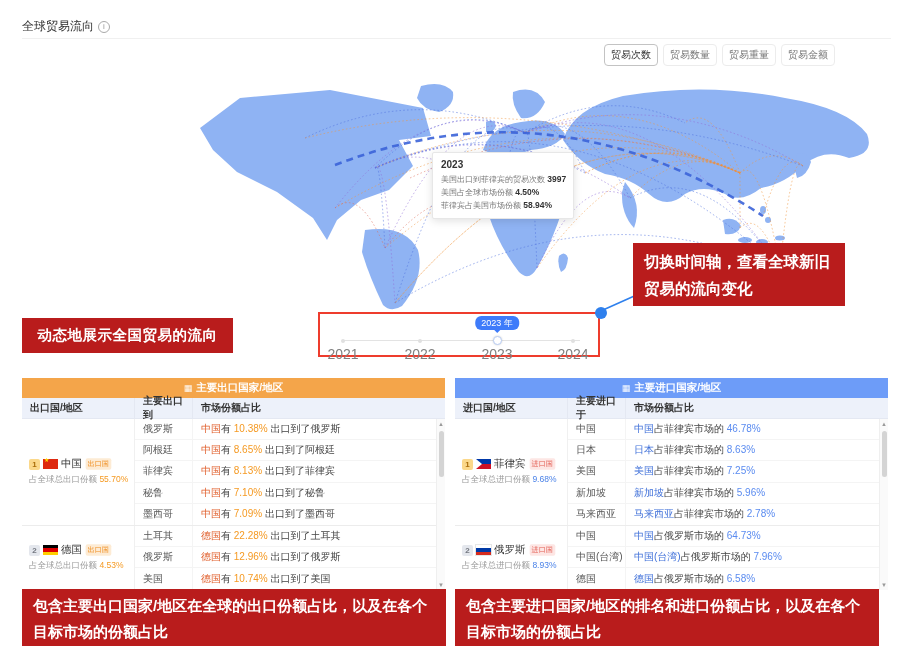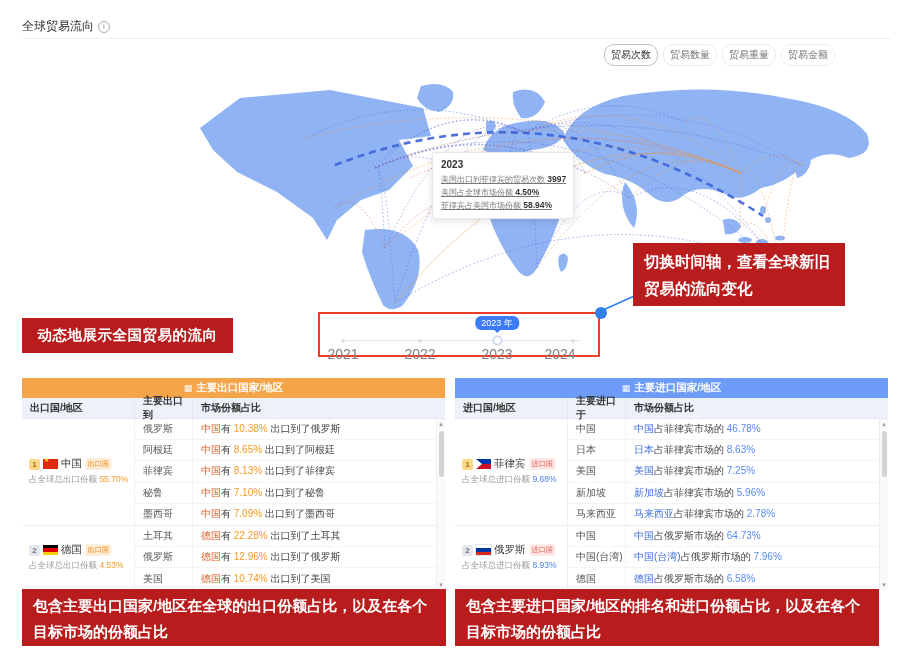--- a/index.html
+++ b/index.html
@@ -5,31 +5,31 @@
   * { margin:0; padding:0; box-sizing:border-box; }
   html,body { background:#fff; }
   body { font-family:"Liberation Sans","DejaVu Sans",sans-serif; color:#333; }
   #app { position:relative; width:913px; height:658px; background:#fff; overflow:hidden; }
 
   
   .page-title { position:absolute; left:22px; top:18px; font-size:12px; color:#333; display:flex; align-items:center; gap:4px; }
   .info-ic { display:inline-block; width:12px; height:12px; border:1px solid #aaa; border-radius:50%; color:#999; font-size:8px; line-height:10px; text-align:center; font-style:normal; }
   .top-divider { position:absolute; left:22px; right:22px; top:38px; height:1px; background:#f0f0f0; }
   .toolbar { position:absolute; top:44px; right:78px; display:flex; gap:5px; }
-  .tb-btn { font-size:10px; color:#777; background:#fff; border:1px solid #ececec; padding:3px 6px; border-radius:10px; cursor:pointer; white-space:nowrap; }
+  .tb-btn { font-size:10px; color:#777; background:#fff; border:1px solid #ececec; padding:3px 6px; border-radius:4px; cursor:pointer; white-space:nowrap; }
   .tb-btn.selected { color:#333; border-color:#c3c3c3; }
 
   
   .map-wrap { position:absolute; left:185px; top:78px; width:700px; height:235px; }
   .map-wrap svg { display:block; }
 
   
   .map-tip { position:absolute; left:432px; top:152px; width:142px; background:#fff; border:1px solid #e7e7e7; border-radius:2px; box-shadow:0 2px 8px rgba(0,0,0,.12); padding:6px 8px; z-index:4; }
   .map-tip .tip-year { font-size:10px; font-weight:bold; color:#333; margin-bottom:3px; }
-  .map-tip .tip-line { font-size:8px; color:#777; line-height:12px; white-space:nowrap;text-decoration:underline; }
+  .map-tip .tip-line { font-size:8px; color:#777; line-height:12px; white-space:nowrap; }
   .map-tip .tip-line b { color:#333; font-size:8.5px; }
 
   
   .timeline { position:absolute; left:318px; top:312px; width:282px; height:45px; border:2px solid #ee3c2d; z-index:3; }
   .tl-track { position:absolute; left:22px; right:18px; top:26px; height:1px; background:#e3e3e3; }
   .tl-tick { position:absolute; top:24.5px; width:4px; height:4px; border-radius:50%; background:#e0e0e0; }
   .tl-handle { position:absolute; top:22px; width:9px; height:9px; border-radius:50%; background:#fff; border:1px solid #b9cdf5; box-shadow:0 0 2px rgba(0,0,0,.2); cursor:pointer; }
   .tl-year { position:absolute; top:32px; font-size:14px; color:#808080; transform:translateX(-50%); cursor:pointer; }
   .tl-tip { position:absolute; top:2px; transform:translateX(-50%); background:#3e7bfa; color:#fff; font-size:9px; line-height:14px; padding:0 6px; border-radius:6px; white-space:nowrap; }
   .tl-tip:after { content:""; position:absolute; left:50%; bottom:-3px; transform:translateX(-50%); border-left:4px solid transparent; border-right:4px solid transparent; border-top:4px solid #3e7bfa; }
@@ -196,21 +196,21 @@
   <div class="timeline" id="timeline">
     <div class="tl-track"></div>
     <div class="tl-tip" id="tl-tip" style="left: 177px;">2023 年</div>
   <div class="tl-tick" style="left: 21px;"></div>
       <div class="tl-year" style="left: 23px;">2021</div>
       <div class="tl-tick" style="left: 98px;"></div>
       <div class="tl-year" style="left: 100px;">2022</div>
       <div class="tl-handle" style="left: 172.5px;"></div>
       <div class="tl-year" style="left: 177px;">2023</div>
       <div class="tl-tick" style="left: 251px;"></div>
-      <div class="tl-year" style="left: 240px;">2024</div>
+      <div class="tl-year" style="left: 253px;">2024</div>
     </div>
 
   <svg class="overlay-svg">
     <line x1="603" y1="310" x2="641" y2="293" stroke="#2f80ed" stroke-width="1.6"></line>
     <circle cx="601" cy="313" r="6" fill="#2f80ed"></circle>
   </svg>
 
   <div class="callout co-left-map">动态地展示全国贸易的流向</div>
   <div class="callout co-timeline">切换时间轴，查看全球新旧贸易的流向变化</div>
 

